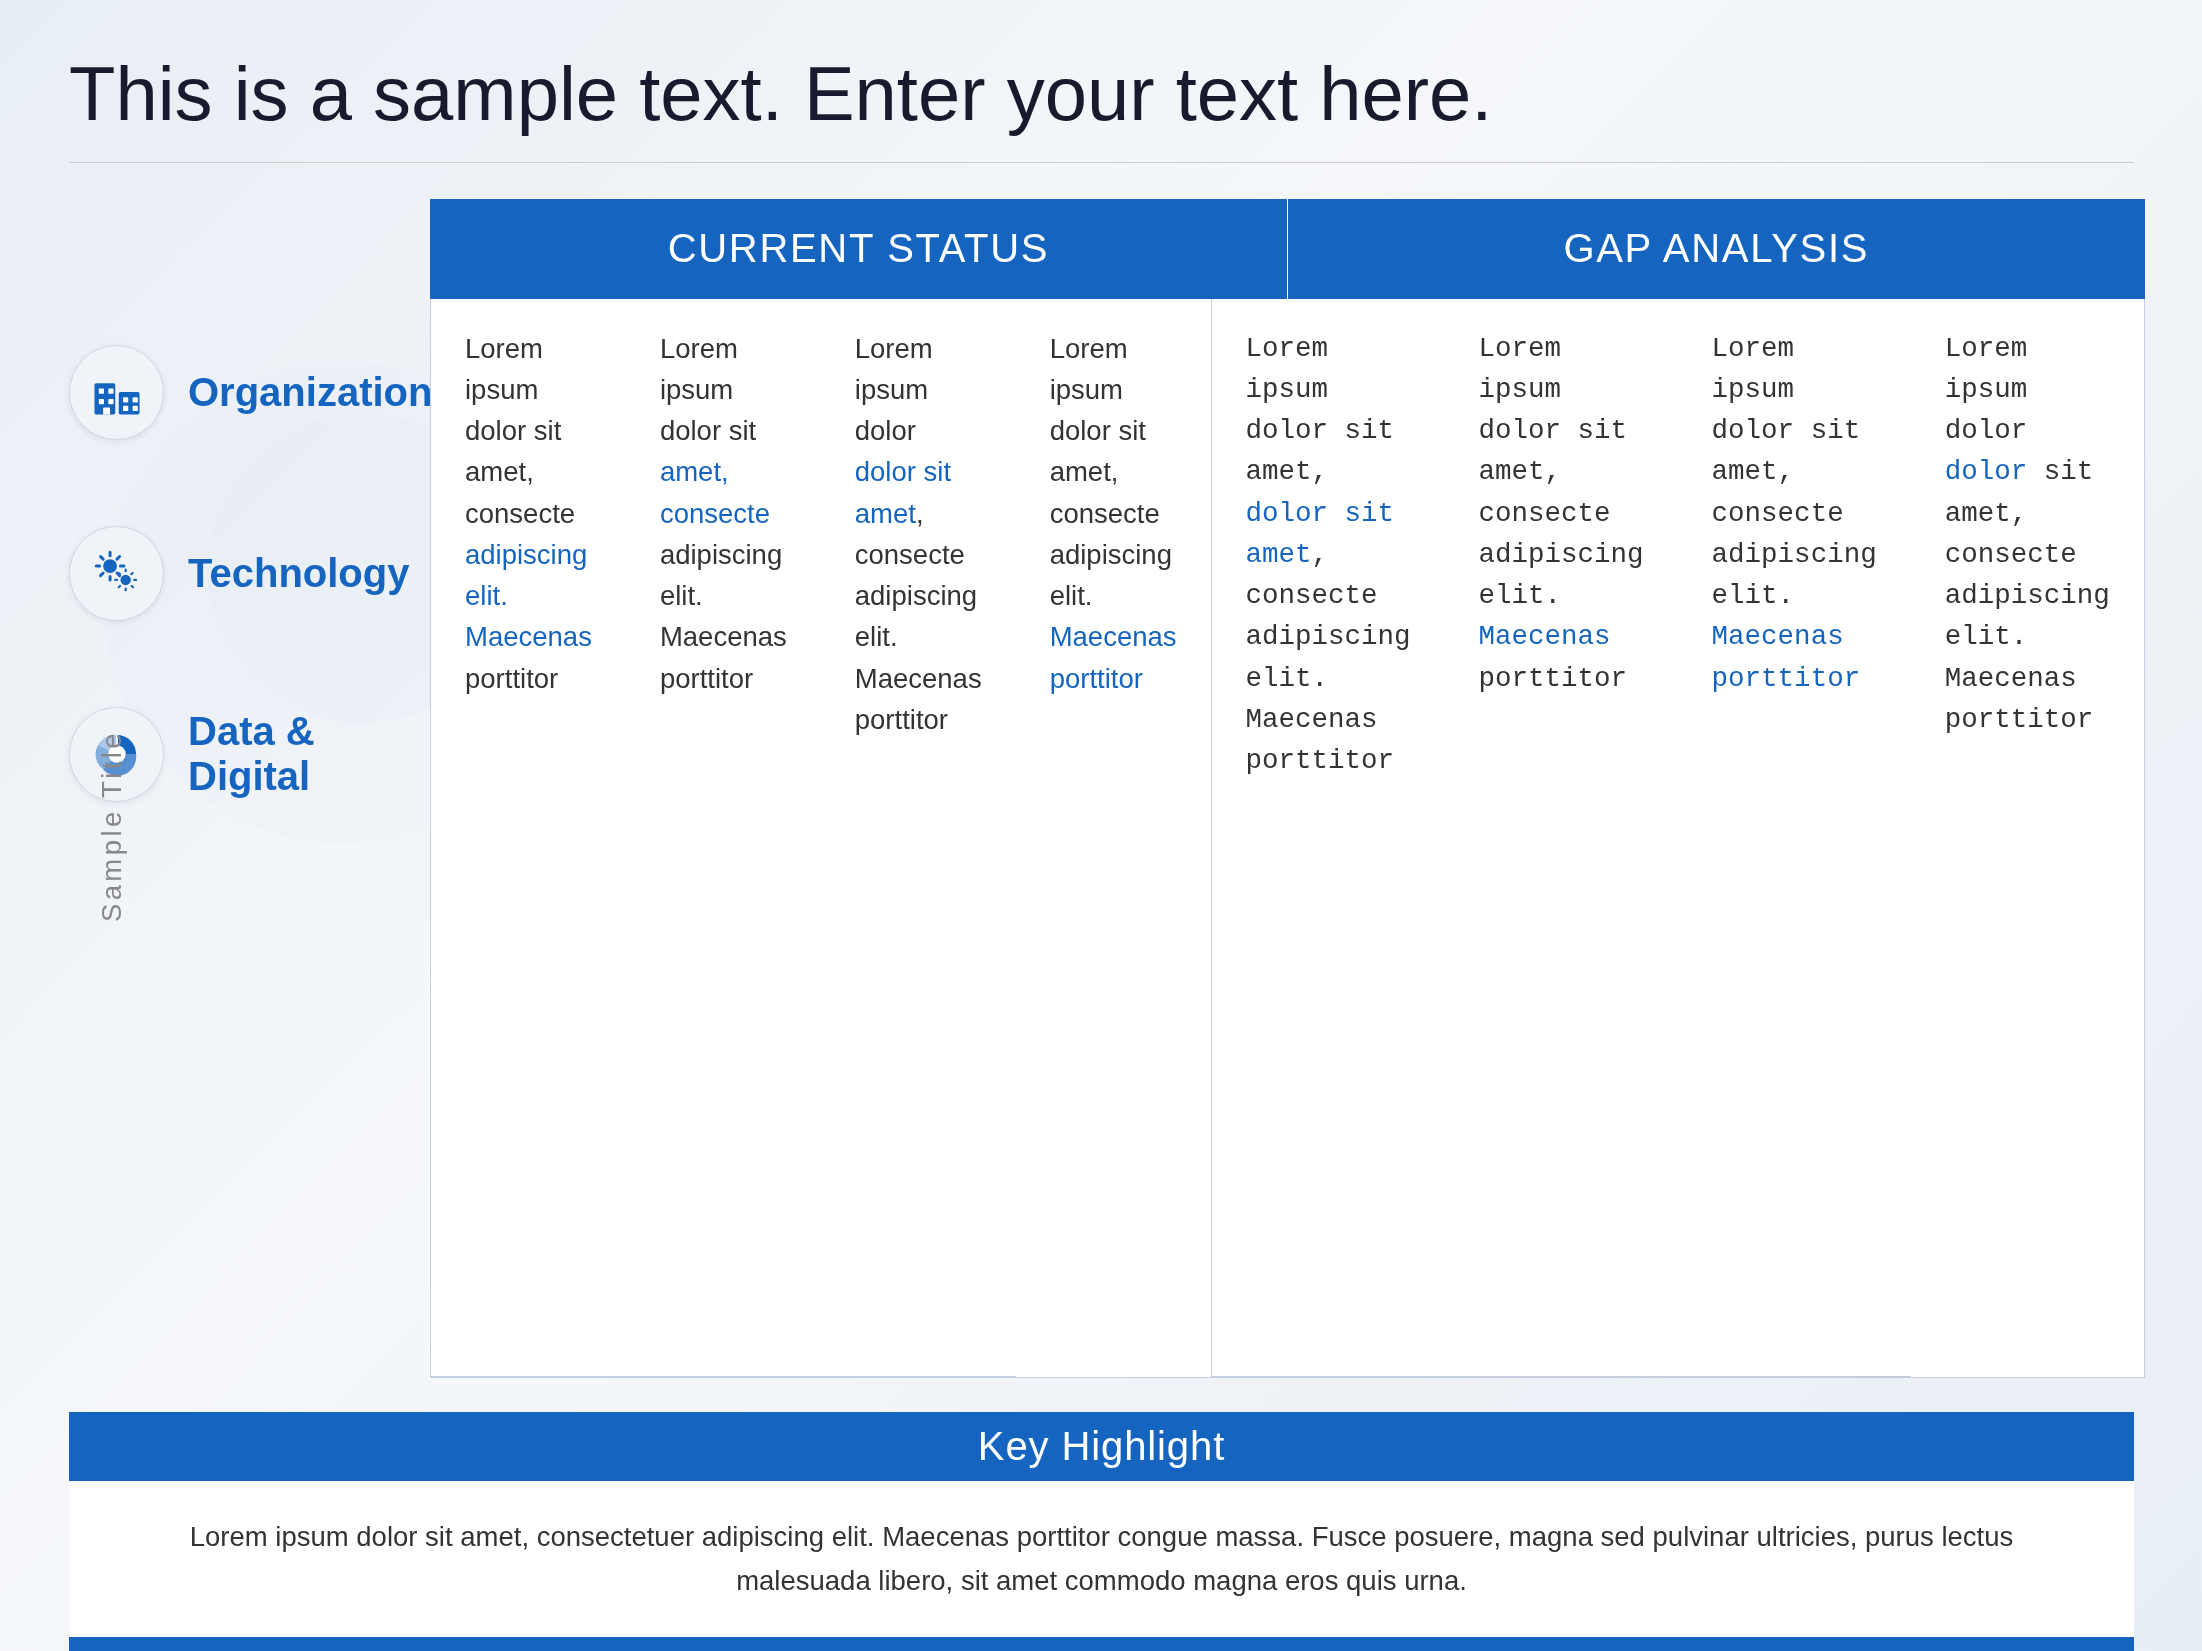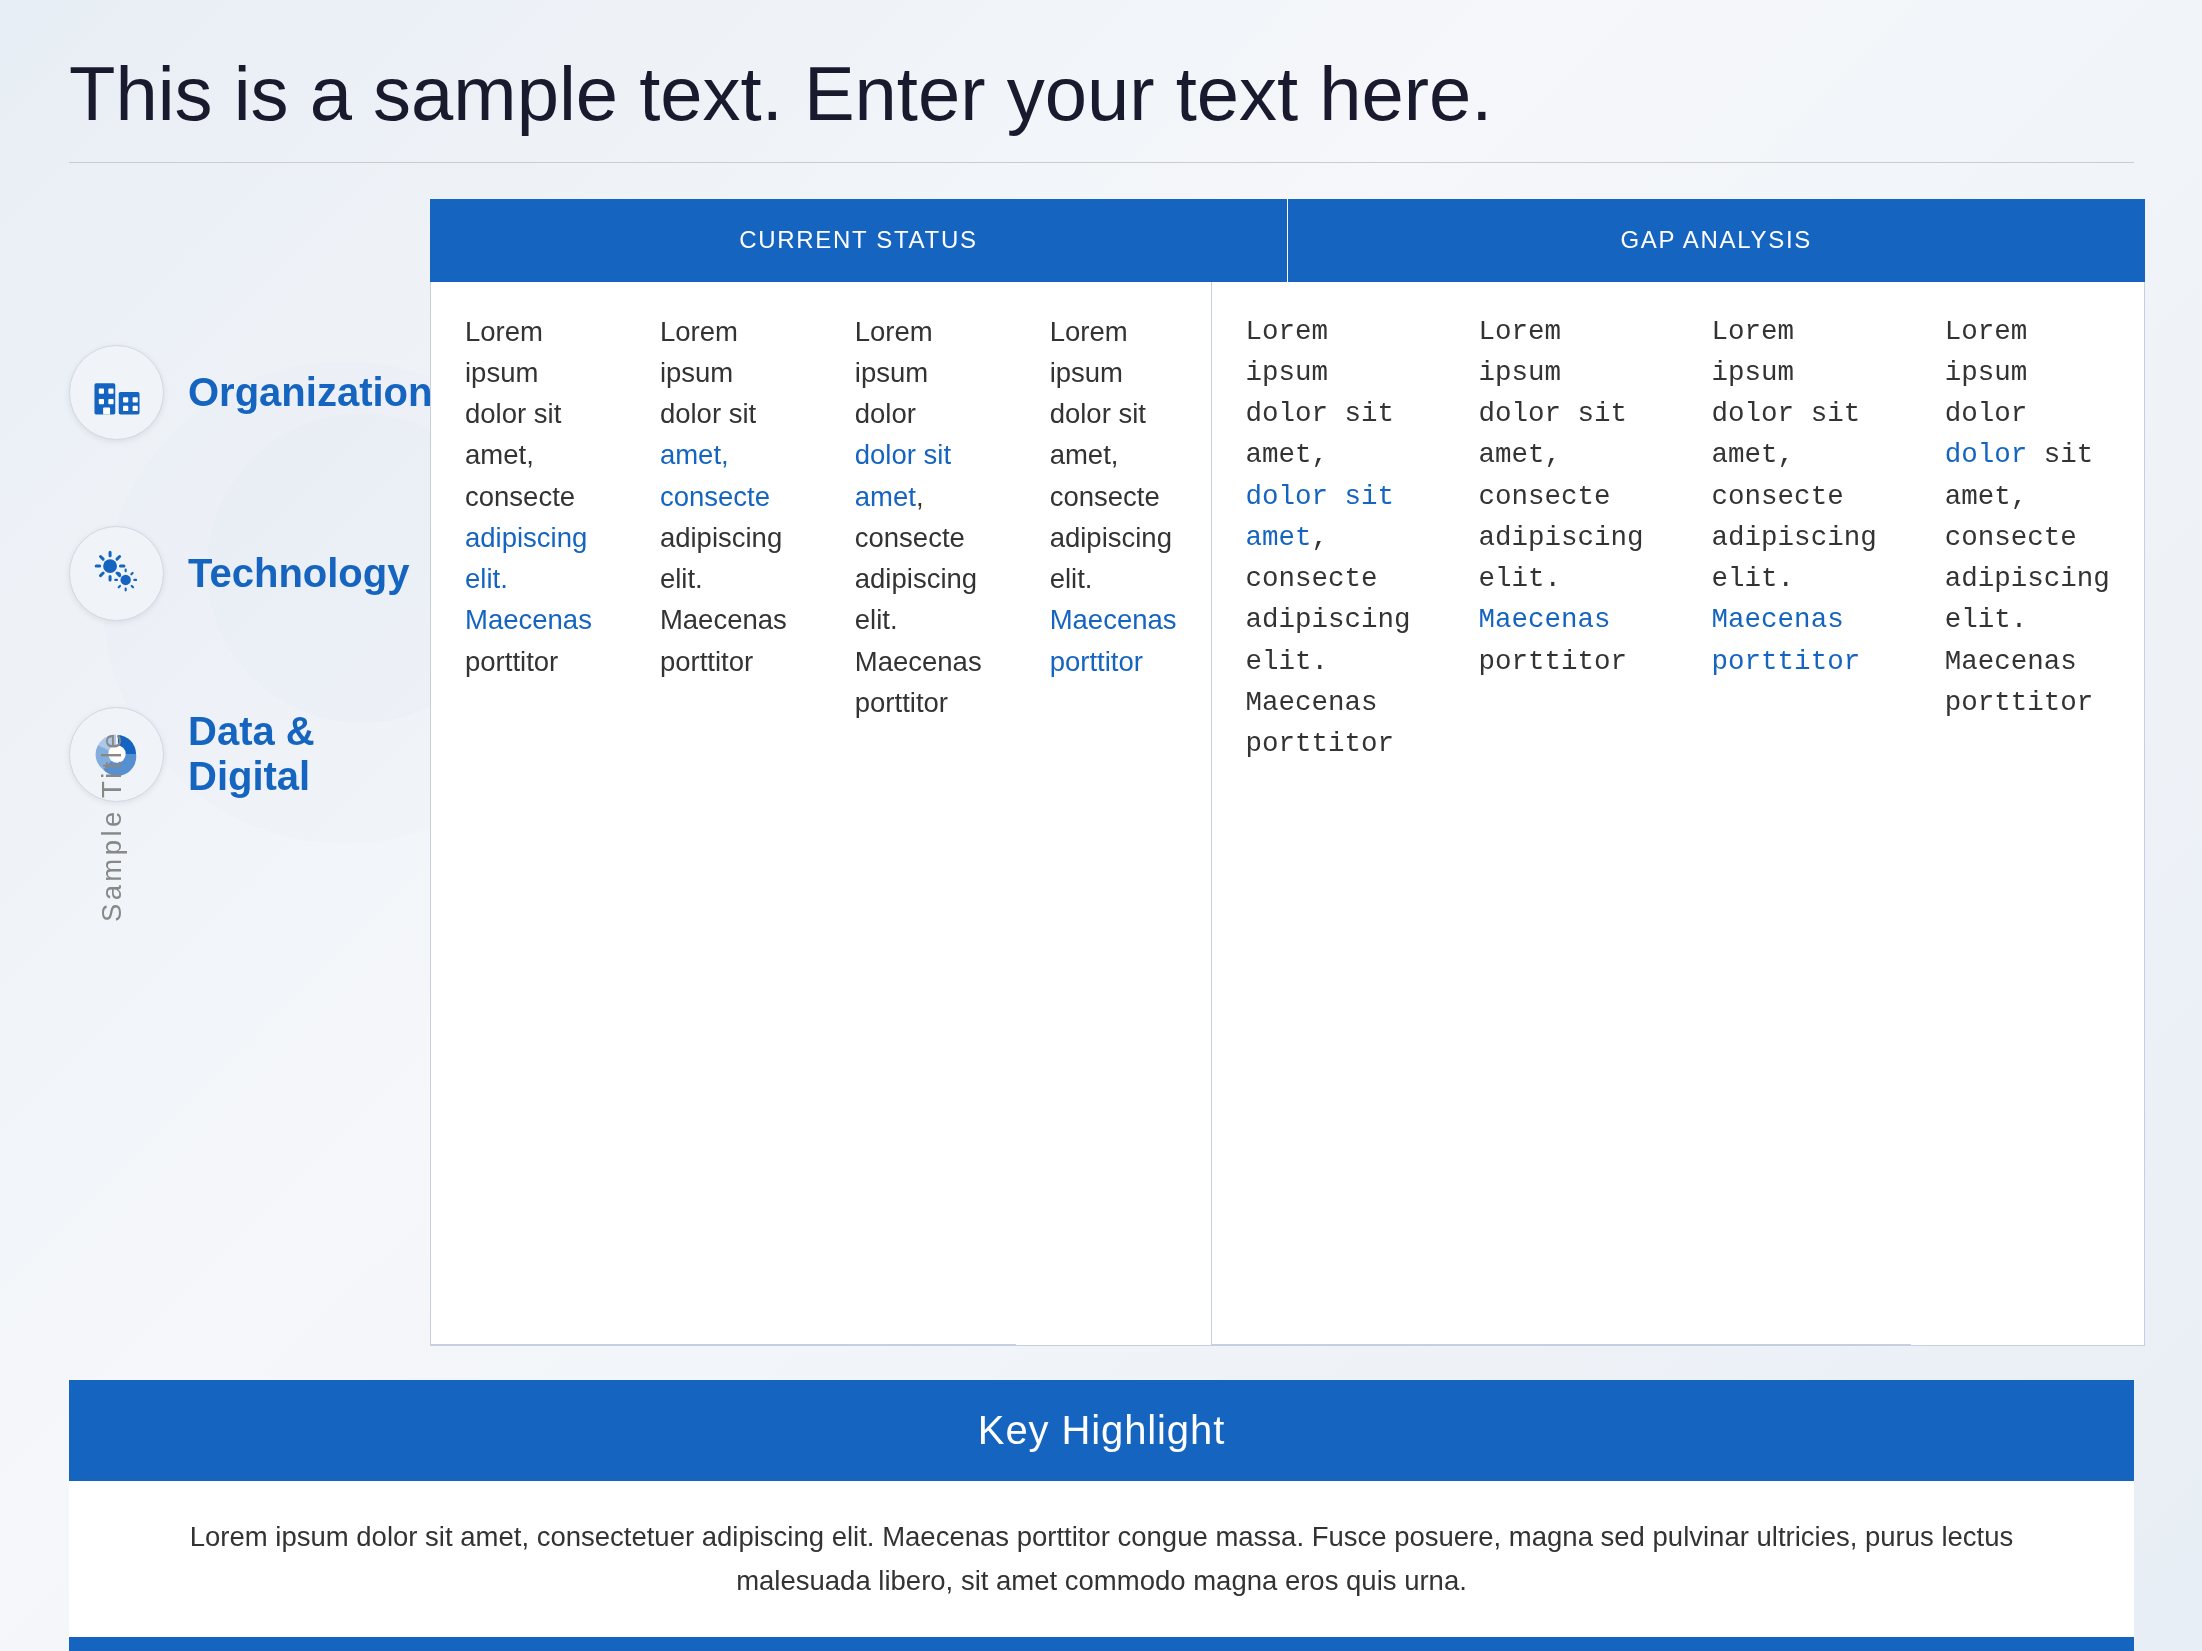--- a/index.html
+++ b/index.html
@@ -123,21 +123,21 @@
     
     .table-headers {
       display: flex;
       gap: 0;
     }
 
     .col-header {
       flex: 1;
       background: #1565c0;
       color: white;
-      font-size: 24px;
+      font-size: 40px;
       font-weight: 500;
       text-align: center;
       padding: 27.5px 17px;
       letter-spacing: 1.7px;
       border-right: 1.7px solid white;
     }
     .col-header:last-child {
       border-right: none;
     }
 
@@ -181,21 +181,21 @@
     .bottom-section {
       margin-top: auto;
     }
 
     .key-highlight-bar {
       background: #1565c0;
       color: white;
       text-align: center;
       font-size: 40px;
       font-weight: 400;
-      padding: 28px 34px;
+      padding: 12px 34px;
       letter-spacing: 0.9px;
     }
 
     .key-highlight-text {
       background: white;
       font-size: 27.5px;
       color: #333;
       text-align: center;
       padding: 34px 103px;
       line-height: 1.6;

